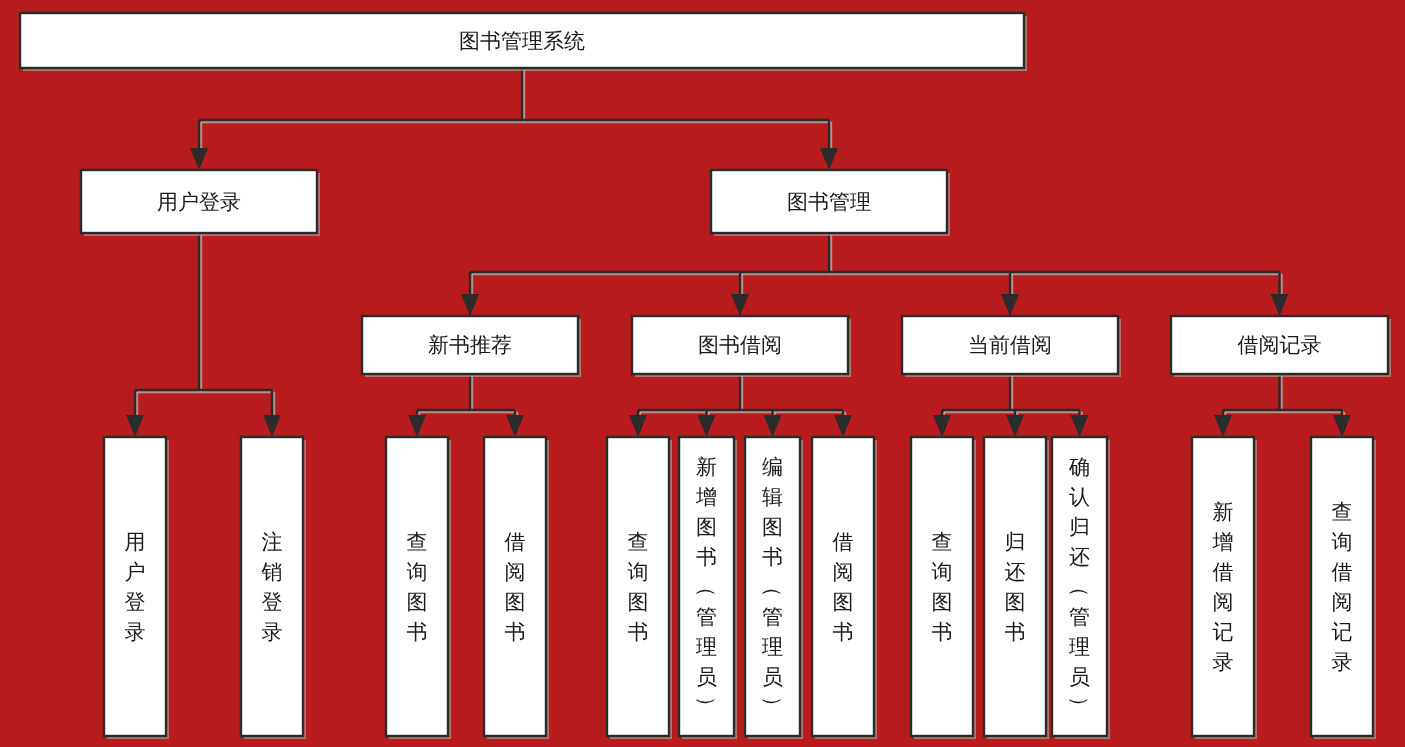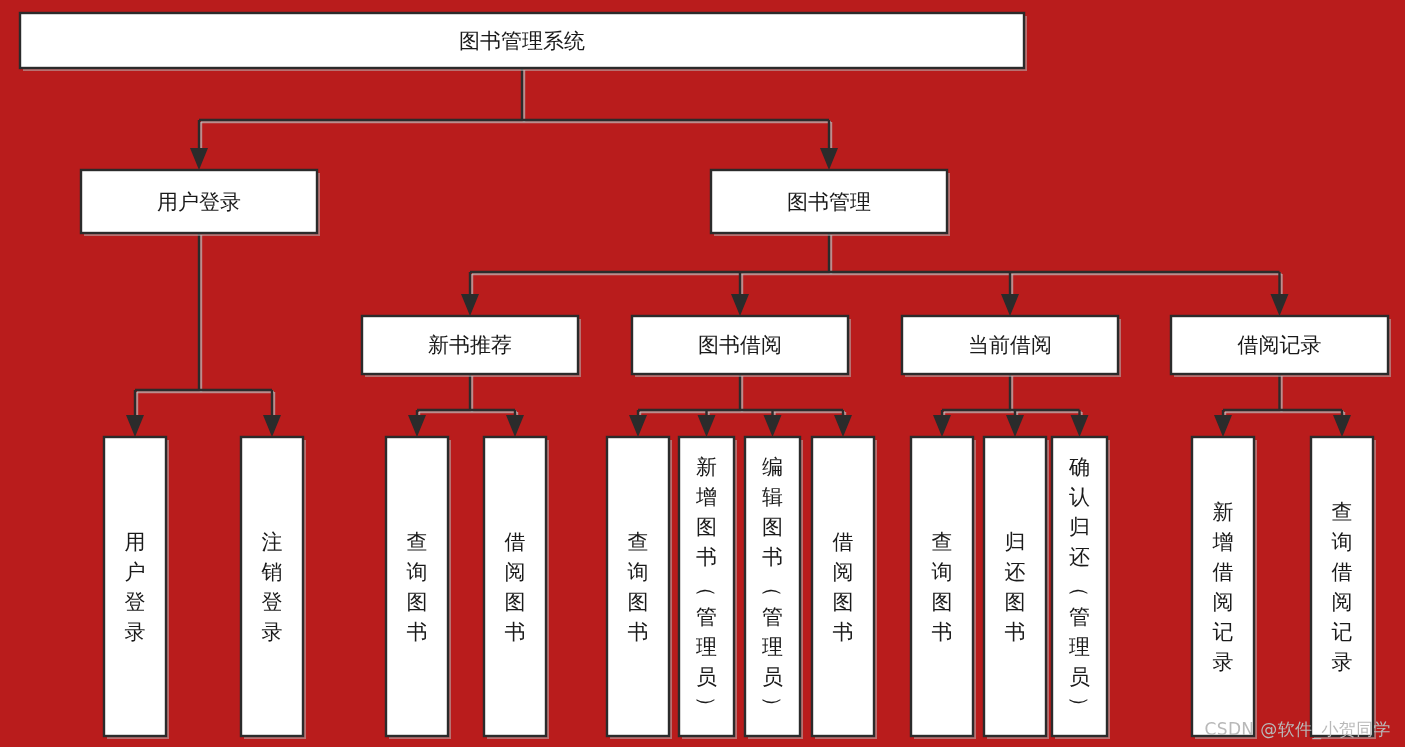--- a/index.html
+++ b/index.html
@@ -351,15 +351,14 @@
             <text class="leaf-label-char" x="1342" y="548.5">询</text>
             <text class="leaf-label-char" x="1342" y="578.5">借</text>
             <text class="leaf-label-char" x="1342" y="608.5">阅</text>
             <text class="leaf-label-char" x="1342" y="638.5">记</text>
             <text class="leaf-label-char" x="1342" y="668.5">录</text>
           </g>
         </g>
       </g>
   </svg>
 
-  <div class="watermark">CSDN @软件_小贺同学</div>
 
 </div>
 
 </body></html>

